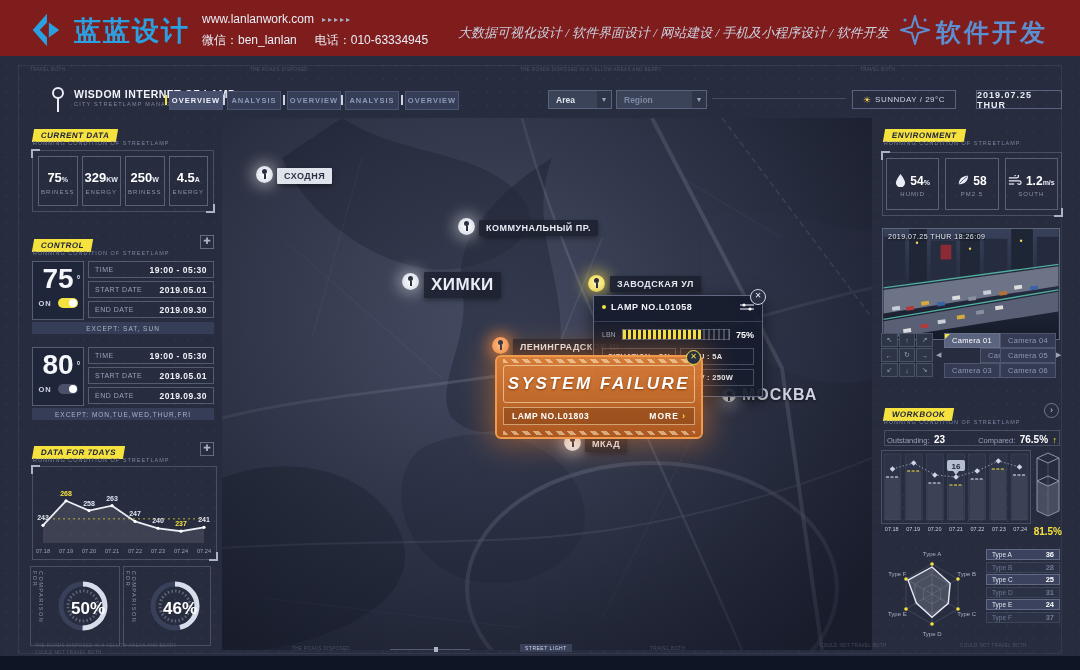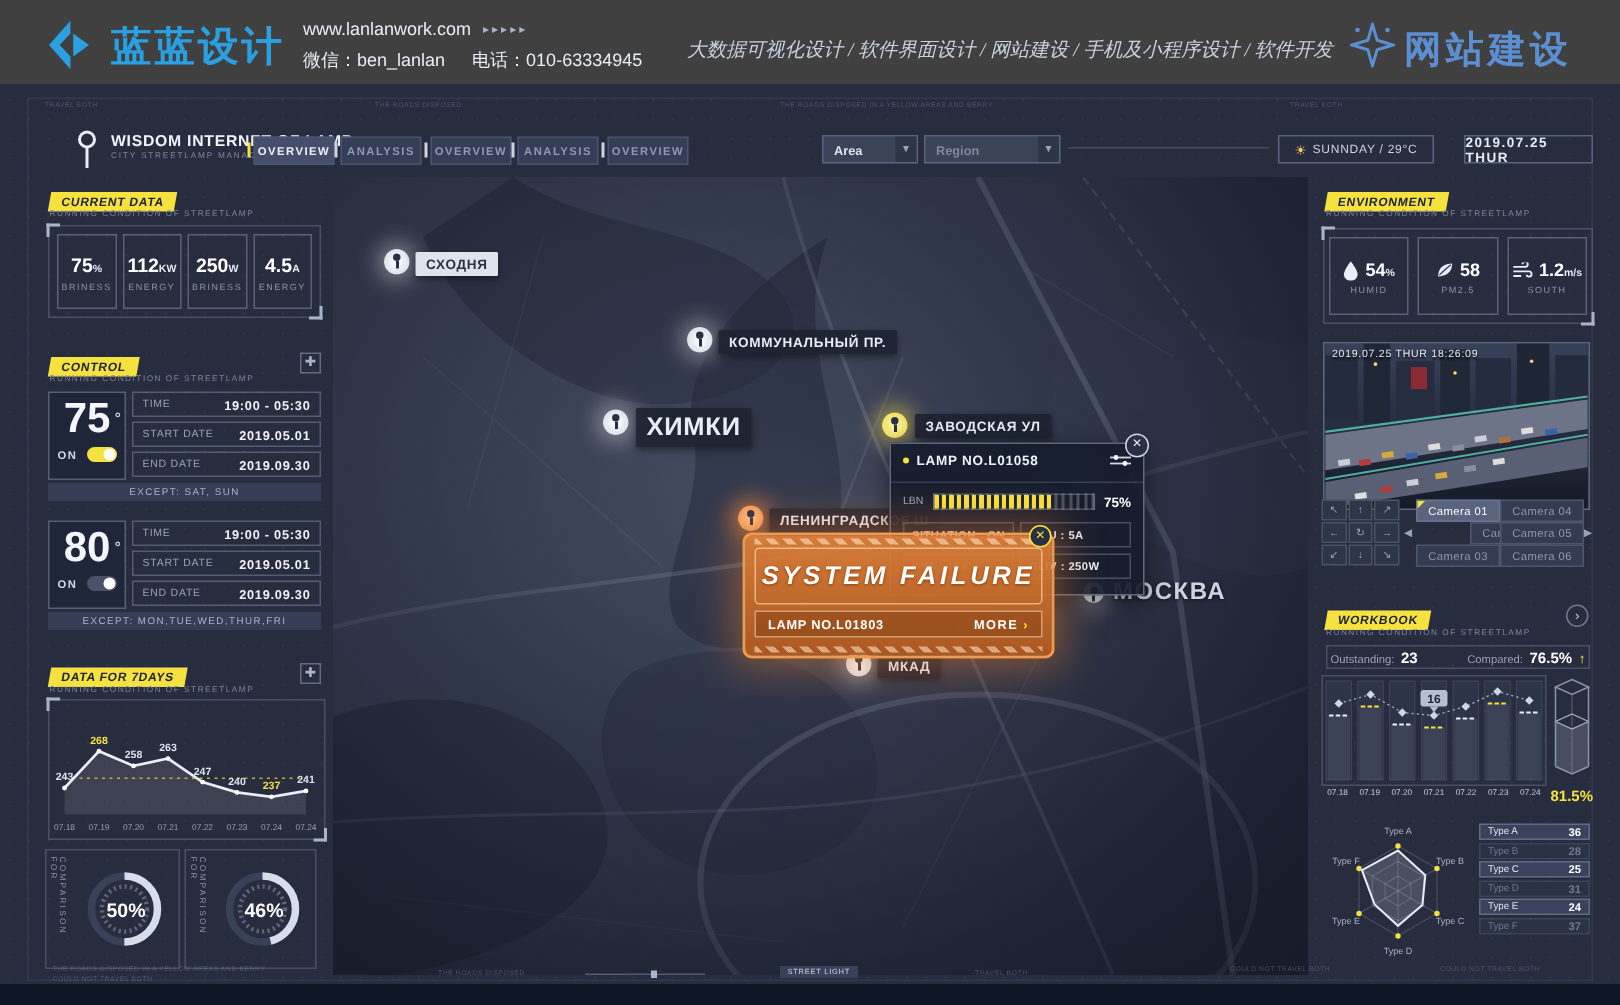--- a/index.html
+++ b/index.html
@@ -1,20 +1,20 @@
 <!DOCTYPE html>
 <html><head>
 <meta charset="utf-8">
 <style>
   html,body{margin:0;padding:0;background:#000;}
   #app{position:relative;width:1080px;height:670px;overflow:hidden;font-family:"Liberation Sans",sans-serif;background:#272c3e;}
   .abs{position:absolute;}
 
   
-  #banner{position:absolute;top:0;left:0;width:1080px;height:56px;background:#404040;}
+  #banner{position:absolute;top:0;left:0;width:1080px;height:56px;background:#7f1d1d;}
   .logo-text{font-size:27px;font-weight:bold;color:#2aa0e0;letter-spacing:2px;}
   .banner-line{color:#e8edf6;font-size:12px;}
   .banner-arrows{color:#aab3c9;font-size:8px;letter-spacing:2px;}
   .services{font-family:"Liberation Serif",serif;font-style:italic;font-size:13px;color:#c9d1e0;}
   .collect-text{font-size:25px;font-weight:bold;color:#5b8fd2;letter-spacing:3px;}
 
   
   #dash{position:absolute;top:60px;left:0;width:1080px;height:610px;background:#272c3e;
     background-image:radial-gradient(rgba(255,255,255,.045) 1px,transparent 1px);background-size:13px 13px;}
   #dash .inner-rail{position:absolute;left:18px;top:5px;right:18px;bottom:16px;border:1px solid rgba(130,140,165,.15);pointer-events:none;}
@@ -74,21 +74,21 @@
   .tog::after{content:"";position:absolute;right:1px;top:1px;width:8px;height:8px;border-radius:50%;background:#fff;}
   .crow{position:absolute;width:126px;height:17px;border:1px solid rgba(140,150,175,.45);display:flex;align-items:center;justify-content:space-between;padding:0 6px;box-sizing:border-box;}
   .crow .cl{font-size:7px;color:#99a2bb;letter-spacing:.5px;}
   .crow .cv{font-size:8.5px;font-weight:bold;color:#f0f3fa;letter-spacing:.5px;}
   .except{position:absolute;width:182px;height:12px;background:#353d57;color:#aab3c8;font-size:6.5px;
     letter-spacing:1px;display:flex;align-items:center;justify-content:center;}
 
   
   .cmp{position:absolute;border:1px solid rgba(125,135,160,.4);display:flex;align-items:center;}
   .cmp .vlabel{writing-mode:vertical-rl;font-size:5.5px;color:#8b94ad;letter-spacing:1.5px;padding:4px 1px;}
-  .cmp .pct{position:absolute;font-size:13px;font-weight:bold;color:#fff;}
+  .cmp .pct{position:absolute;font-size:17px;font-weight:bold;color:#fff;}
 
   
   #map{position:absolute;left:222px;top:58px;width:650px;height:532px;overflow:hidden;
     background:linear-gradient(135deg,#4a5168 0%,#394056 45%,#262b3d 100%);}
   #map .vig{position:absolute;inset:0;background:radial-gradient(ellipse at 45% 42%,rgba(120,128,155,.18),rgba(18,22,36,.72) 88%);pointer-events:none;}
   .pin{position:absolute;width:17px;height:17px;border-radius:50%;background:radial-gradient(#ffffff,#cfd6e2);
     box-shadow:0 0 14px 5px rgba(255,255,255,.35);cursor:pointer;}
   .pin::before{content:"";display:block;width:5px;height:5px;background:#2a3044;border-radius:50%;margin:3px auto 0;}
   .pin::after{content:"";display:block;width:2px;height:5px;background:#2a3044;margin:0 auto;}
   .pin.yellow{background:radial-gradient(#fff6b8,#f0d83a);box-shadow:0 0 14px 5px rgba(255,230,80,.5);}
@@ -182,21 +182,21 @@
     <div class="abs" style="left:202px;top:32px;display:flex;gap:18px;">
       <span class="banner-line">微信：ben_lanlan</span>
       <span class="banner-line">电话：010-63334945</span>
     </div>
     <div class="abs services" style="left:458px;top:24px;">大数据可视化设计 / 软件界面设计 / 网站建设 / 手机及小程序设计 / 软件开发</div>
     <svg class="abs" style="left:900px;top:15px;" width="30" height="30" viewBox="0 0 24 24">
       <path d="M12 1 L14.5 9.5 L23 12 L14.5 14.5 L12 23 L9.5 14.5 L1 12 L9.5 9.5 Z" fill="none" stroke="#5b8fd2" stroke-width="1.6"></path>
       <circle cx="4" cy="4" r="1.2" fill="#5b8fd2"></circle>
         <circle cx="20" cy="4" r="1.2" fill="#5b8fd2"></circle>
     </svg>
-    <div class="abs collect-text" style="left:936px;top:16px;">网站建设</div>
+    <div class="abs collect-text" style="left:936px;top:16px;">软件开发</div>
   </div>
 
   <div id="dash">
     <div class="inner-rail"></div>
 
     <div class="abs decor" style="left:30px;top:7px;">TRAVEL BOTH</div>
     <div class="abs decor" style="left:250px;top:7px;">THE ROADS DISPOSED</div>
     <div class="abs decor" style="left:520px;top:7px;">THE ROADS DISPOSED IN A YELLOW AREAS AND BERRY</div>
     <div class="abs decor" style="left:860px;top:7px;">TRAVEL BOTH</div>
 
@@ -327,21 +327,21 @@
     </div>
 
     <div class="abs" style="left:33px;top:64px;"><span class="badge-y">CURRENT DATA</span></div>
     <div class="abs sub" style="left:33px;top:80px;">RUNNING CONDITION OF STREETLAMP</div>
     <div class="frame" style="left:32px;top:90px;width:182px;height:62px;display:flex;padding:5px;box-sizing:border-box;gap:4px;">
       <div class="tile" style="flex:1;">
         <span><span class="v">75</span><span class="u">%</span></span>
         <span class="l">BRINESS</span>
       </div>
       <div class="tile" style="flex:1;">
-        <span><span class="v">112</span><span class="u">KW</span></span>
+        <span><span class="v">329</span><span class="u">KW</span></span>
         <span class="l">ENERGY</span>
       </div>
       <div class="tile" style="flex:1;">
         <span><span class="v">250</span><span class="u">W</span></span>
         <span class="l">BRINESS</span>
       </div>
       <div class="tile" style="flex:1;">
         <span><span class="v">4.5</span><span class="u">A</span></span>
         <span class="l">ENERGY</span>
       </div>

